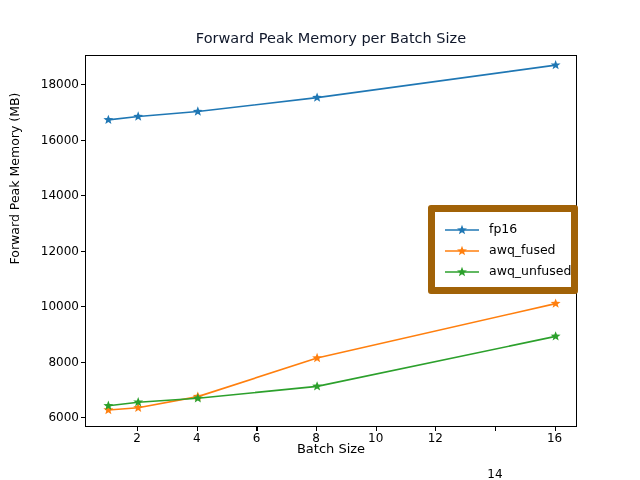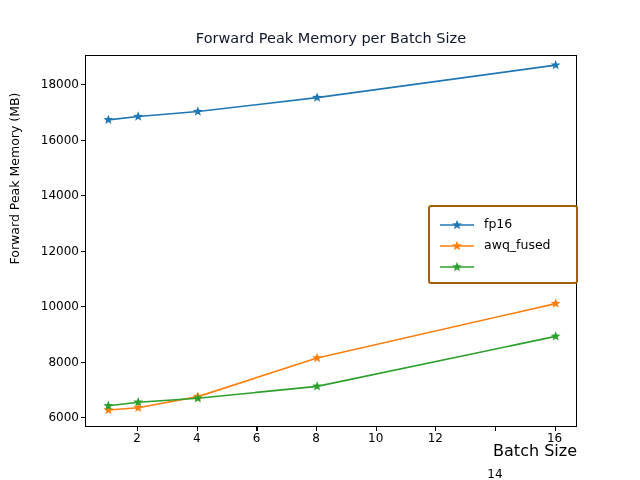--- a/index.html
+++ b/index.html
@@ -57,22 +57,22 @@
     font-size: 12.5px;
     transform: rotate(-90deg);
     transform-origin: center center;
     white-space: nowrap;
   }
   #xlabel {
     position: absolute;
     left: 85px;
     top: 441px;
     width: 492px;
-    text-align: right;
-    font-size: 16px;
+    text-align: center;
+    font-size: 13px;
     white-space: nowrap;
   }
   .ytick-label {
     position: absolute;
     right: 0;
     width: 48px;
     text-align: right;
     font-size: 12px;
     transform: translateY(-50%);
     white-space: nowrap;
@@ -111,21 +111,21 @@
     top: 427px;
     width: 1.1px;
     height: 4px;
     background: #000000;
   }
   #legend {
     position: absolute;
     left: 428px;
     top: 205px;
     width: 150px;
-    border: 2px solid #a16207;
+    border: 7px solid #a16207;
     border-radius: 3px;
     background: #ffffff;
     padding: 6px 8px 6px 8px;
     box-sizing: border-box;
   }
   .legend-row {
     display: flex;
     align-items: center;
     height: 21px;
   }
@@ -212,20 +212,21 @@
             <line x1="2" y1="7" x2="36" y2="7" stroke="#ff7f0e" stroke-width="1.6"></line>
             <polygon points="19.00,1.80 20.28,5.23 23.95,5.39 21.08,7.67 22.06,11.21 19.00,9.18 15.94,11.21 16.92,7.67 14.05,5.39 17.72,5.23" fill="#ff7f0e"></polygon>
           </svg></span>
         <span class="legend-label">awq_fused</span>
       </div>
       <div class="legend-row">
         <span class="legend-swatch"><svg width="38" height="14" viewBox="0 0 38 14">
             <line x1="2" y1="7" x2="36" y2="7" stroke="#2ca02c" stroke-width="1.6"></line>
             <polygon points="19.00,1.80 20.28,5.23 23.95,5.39 21.08,7.67 22.06,11.21 19.00,9.18 15.94,11.21 16.92,7.67 14.05,5.39 17.72,5.23" fill="#2ca02c"></polygon>
           </svg></span>
+        <span class="legend-label">awq_unfused</span>
       </div>
     </div>
 
 <div class="tick-mark-y" style="top: 417.284px;"></div>
     <div class="tick-mark-y" style="top: 361.761px;"></div>
     <div class="tick-mark-y" style="top: 306.239px;"></div>
     <div class="tick-mark-y" style="top: 250.716px;"></div>
     <div class="tick-mark-y" style="top: 195.194px;"></div>
     <div class="tick-mark-y" style="top: 139.672px;"></div>
     <div class="tick-mark-y" style="top: 84.1493px;"></div>

